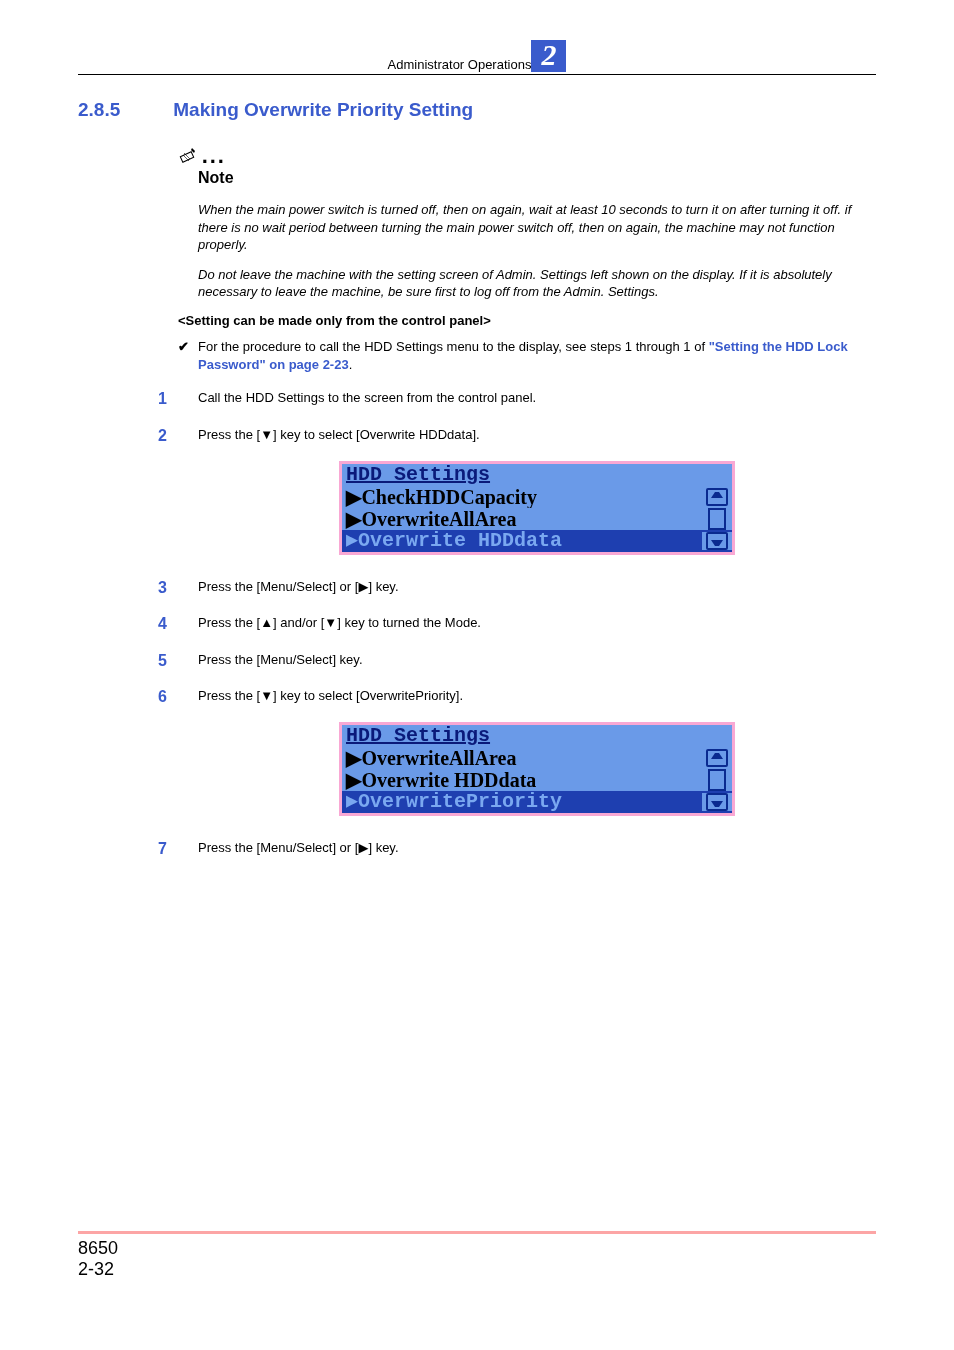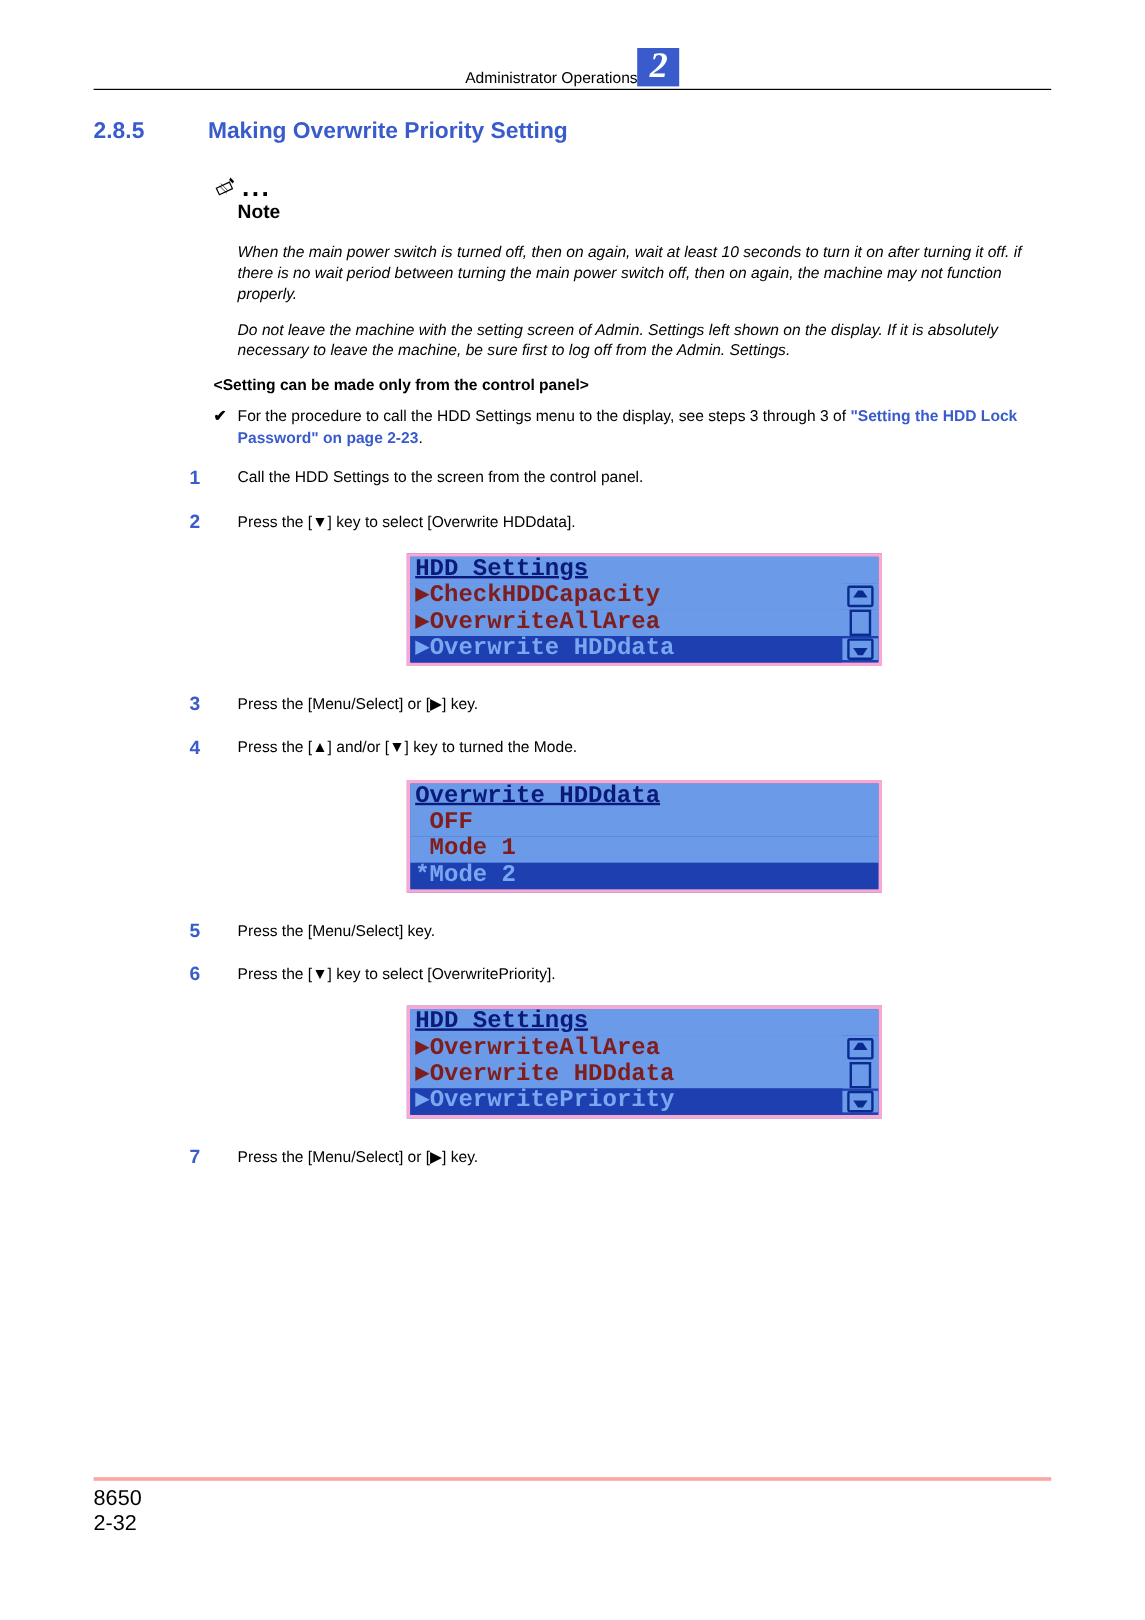--- a/index.html
+++ b/index.html
@@ -132,21 +132,21 @@
     white-space: pre;
   }
   .lcd-side {
     width: 30px;
     flex: 0 0 30px;
     display: flex;
     align-items: center;
     justify-content: center;
   }
   .c-title { color: #0a1a7a; text-decoration: underline; background: #6a9ae8; }
-  .c-item  { color: #7f1d1d; background: #6a9ae8; }
+  .c-item  { color: #000000; background: #6a9ae8; font-family: Liberation Serif, serif; }
   .c-sel   { color: #7aa8f0; background: #1e3fb0; }
   .c-mode-title { color: #0a1a7a; text-decoration: underline; background: #6a9ae8; }
   .lcd .row-sel { background: #1e3fb0; }
   .lcd .row-norm { background: #6a9ae8; }
   .scroll-glyph {
     width: 18px; height: 14px;
     border: 2px solid #0a2a90;
     border-radius: 2px;
     position: relative;
     background: #6a9ae8;
@@ -214,21 +214,21 @@
     </div>
 
     <p class="note-para">When the main power switch is turned off, then on again, wait at least 10 seconds to turn it on after turning it off. if there is no wait period between turning the main power switch off, then on again, the machine may not function properly.</p>
     <p class="note-para">Do not leave the machine with the setting screen of Admin. Settings left shown on the display. If it is absolutely necessary to leave the machine, be sure first to log off from the Admin. Settings.</p>
 
     <div class="subhead">&lt;Setting can be made only from the control panel&gt;</div>
 
     <div class="bullet-row">
       <div class="bullet-mark">✔</div>
       <div>
-        <span>For the procedure to call the HDD Settings menu to the display, see steps 3 through 3 of </span><span class="link">"Setting the HDD Lock Password" on page 2-23</span><span>.</span>
+        <span>For the procedure to call the HDD Settings menu to the display, see steps 1 through 1 of </span><span class="link">"Setting the HDD Lock Password" on page 2-23</span><span>.</span>
       </div>
     </div>
 
     <div class="step">
       <div class="step-num">1</div>
       <div class="step-text">Call the HDD Settings to the screen from the control panel.</div>
     </div>
 
     <div class="step">
       <div class="step-num">2</div>
@@ -263,34 +263,20 @@
     <div class="step">
       <div class="step-num">3</div>
       <div class="step-text">Press the [Menu/Select] or [▶] key.</div>
     </div>
 
     <div class="step">
       <div class="step-num">4</div>
       <div class="step-text">Press the [▲] and/or [▼] key to turned the Mode.</div>
     </div>
 
-    <div class="lcd">
-      <div class="lcd-row row-norm">
-          <div class="lcd-main c-mode-title">Overwrite HDDdata</div>
-        </div>
-      <div class="lcd-row row-norm">
-          <div class="lcd-main c-item"> OFF</div>
-        </div>
-      <div class="lcd-row row-norm">
-          <div class="lcd-main c-item"> Mode 1</div>
-        </div>
-      <div class="lcd-row row-sel">
-          <div class="lcd-main c-sel">*Mode 2</div>
-        </div>
-    </div>
 
     <div class="step">
       <div class="step-num">5</div>
       <div class="step-text">Press the [Menu/Select] key.</div>
     </div>
 
     <div class="step">
       <div class="step-num">6</div>
       <div class="step-text">Press the [▼] key to select [OverwritePriority].</div>
     </div>

